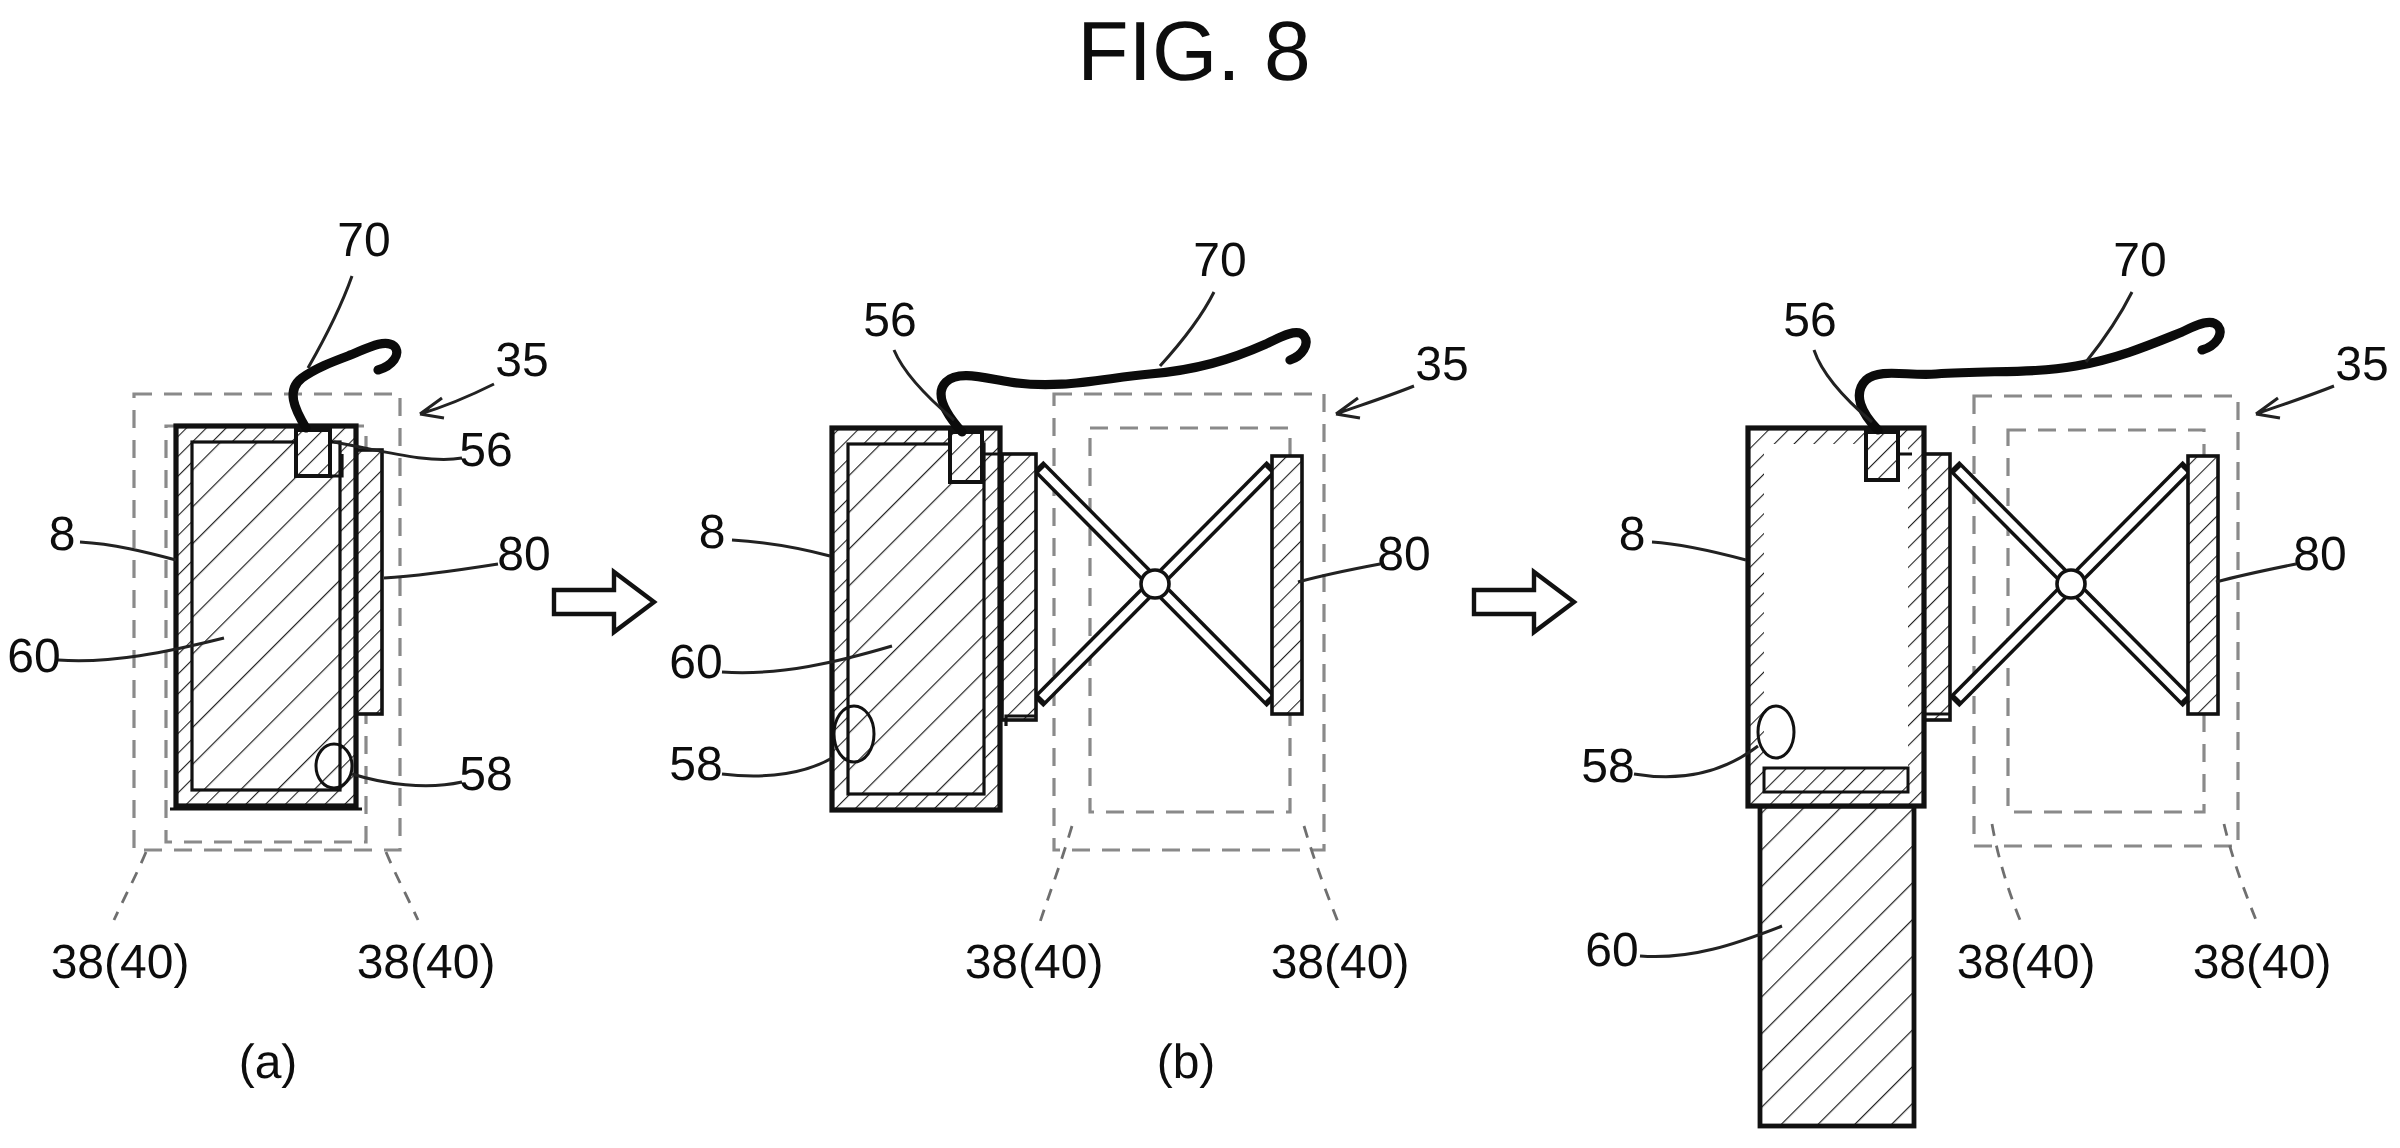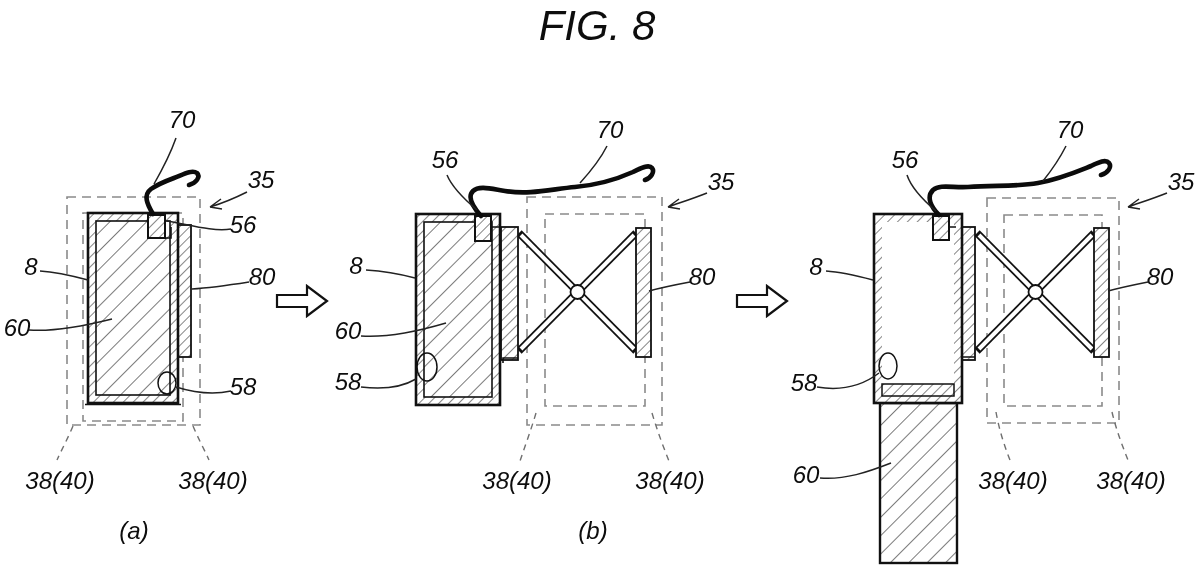--- a/index.html
+++ b/index.html
@@ -1,16 +1,16 @@
 <!DOCTYPE html>
 <html><head>
 <meta charset="utf-8">
 <style>
   html,body{margin:0;padding:0;background:#ffffff;}
-  .stage{position:relative;width:1200px;height:574px;background:#fff;overflow:hidden;font-style:italic;}
+  .stage{position:relative;width:1200px;height:574px;background:#fff;overflow:hidden;}
   svg{display:block;}
   text{font-family:"Liberation Sans",sans-serif;fill:#0d0d0d;text-anchor:middle;}
   .lbl{font-size:24px;}
   .title{font-size:42px;}
   .ink{stroke:#111;fill:none;}
   .leader{stroke:#222;stroke-width:1.5;fill:none;}
   .dashbox{stroke:#8a8a8a;stroke-width:1.6;fill:none;stroke-dasharray:9 6;}
   .dashlead{stroke:#6f6f6f;stroke-width:1.4;fill:none;stroke-dasharray:6 5;}
   .cable{stroke:#0b0b0b;stroke-width:4.6;fill:none;stroke-linecap:round;stroke-linejoin:round;}
   .armB{stroke:#111;stroke-width:7.5;}

